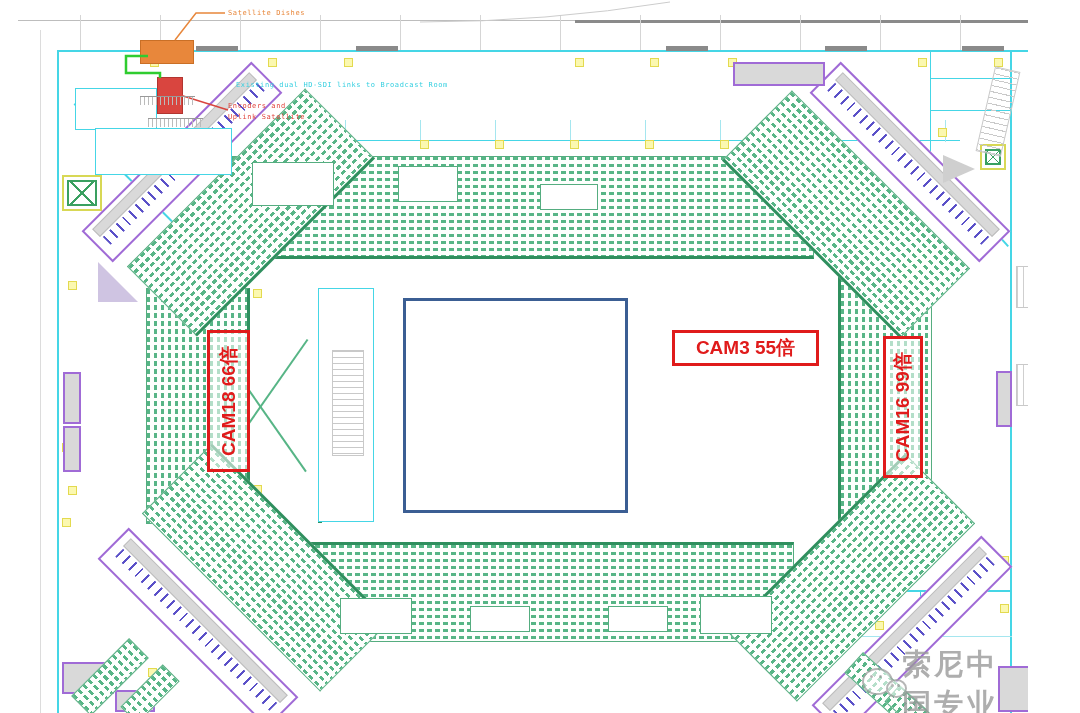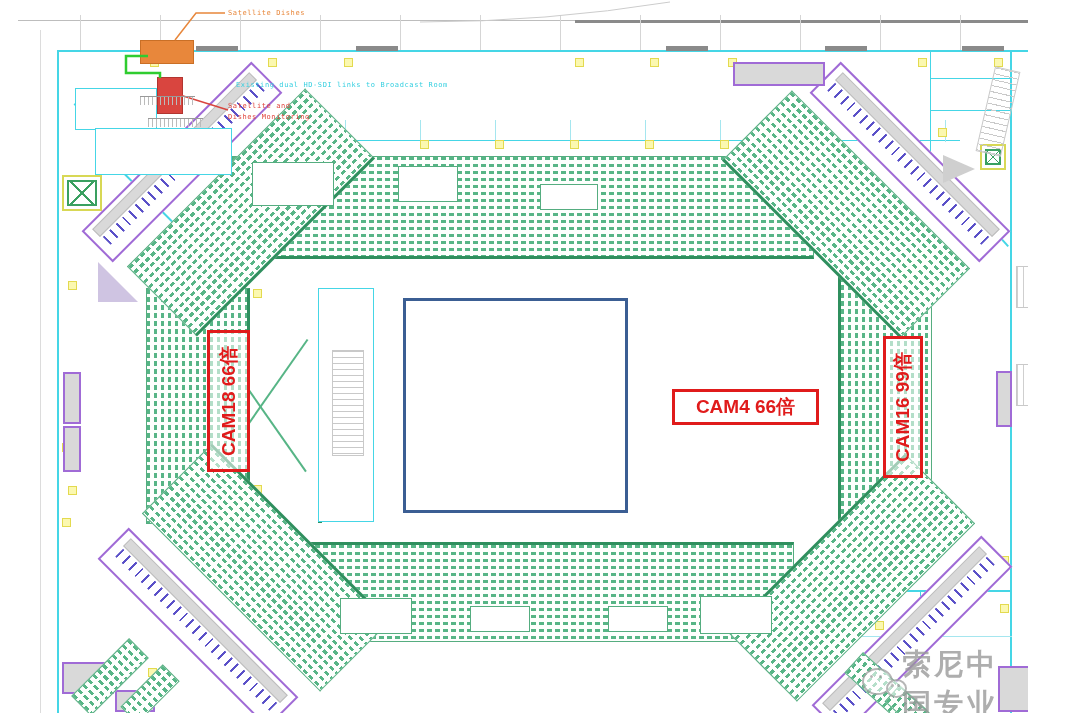--- a/index.html
+++ b/index.html
@@ -210,26 +210,26 @@
   <div class="box-orange" style="left:140px;top:40px;width:52px;height:22px"></div>
   <div class="box-red" style="left:157px;top:77px;width:24px;height:35px"></div>
   <svg class="abs" style="left:0;top:0;width:420px;height:140px" viewBox="0 0 420 140">
     <polyline points="225,13 196,13 175,40" stroke="#e8873b" fill="none" stroke-width="1.5"></polyline>
     <polyline points="180,95 228,110" stroke="#d9453f" fill="none" stroke-width="1.5"></polyline>
     <polyline points="148,56 126,56 126,73 160,73 160,78" stroke="#2fcc2f" fill="none" stroke-width="2.5"></polyline>
   </svg>
   <div class="annot" style="left:228px;top:8px;color:#e8873b">Satellite Dishes</div>
   <div class="annot" style="left:236px;top:80px;color:#35cfe0">Existing dual HD-SDI links to Broadcast Room</div>
   <div class="annot" style="left:228px;top:101px;color:#e0433c">
-    <span style="display:block">Satellite and</span>
-    <span style="display:block">Dishes Monitoring</span>
+    <span style="display:block">Encoders and</span>
+    <span style="display:block">Uplink Satellite</span>
   </div>
 
-  <div class="cam-box" style="left:672px;top:389px;width:141px;height:30px">
-      <span>CAM4 66倍</span>
+  <div class="cam-box" style="left:672px;top:330px;width:141px;height:30px">
+      <span>CAM3 55倍</span>
     </div>
   <div class="cam-box cam-v" style="left:207px;top:330px;width:37px;height:136px">
       <span>CAM18 66倍</span>
     </div>
   <div class="cam-box cam-v" style="left:883px;top:336px;width:34px;height:136px">
       <span>CAM16 99倍</span>
     </div>
 
   <div class="proom" style="left:63px;top:372px;width:18px;height:52px"></div>
   <div class="proom" style="left:63px;top:426px;width:18px;height:46px"></div>

